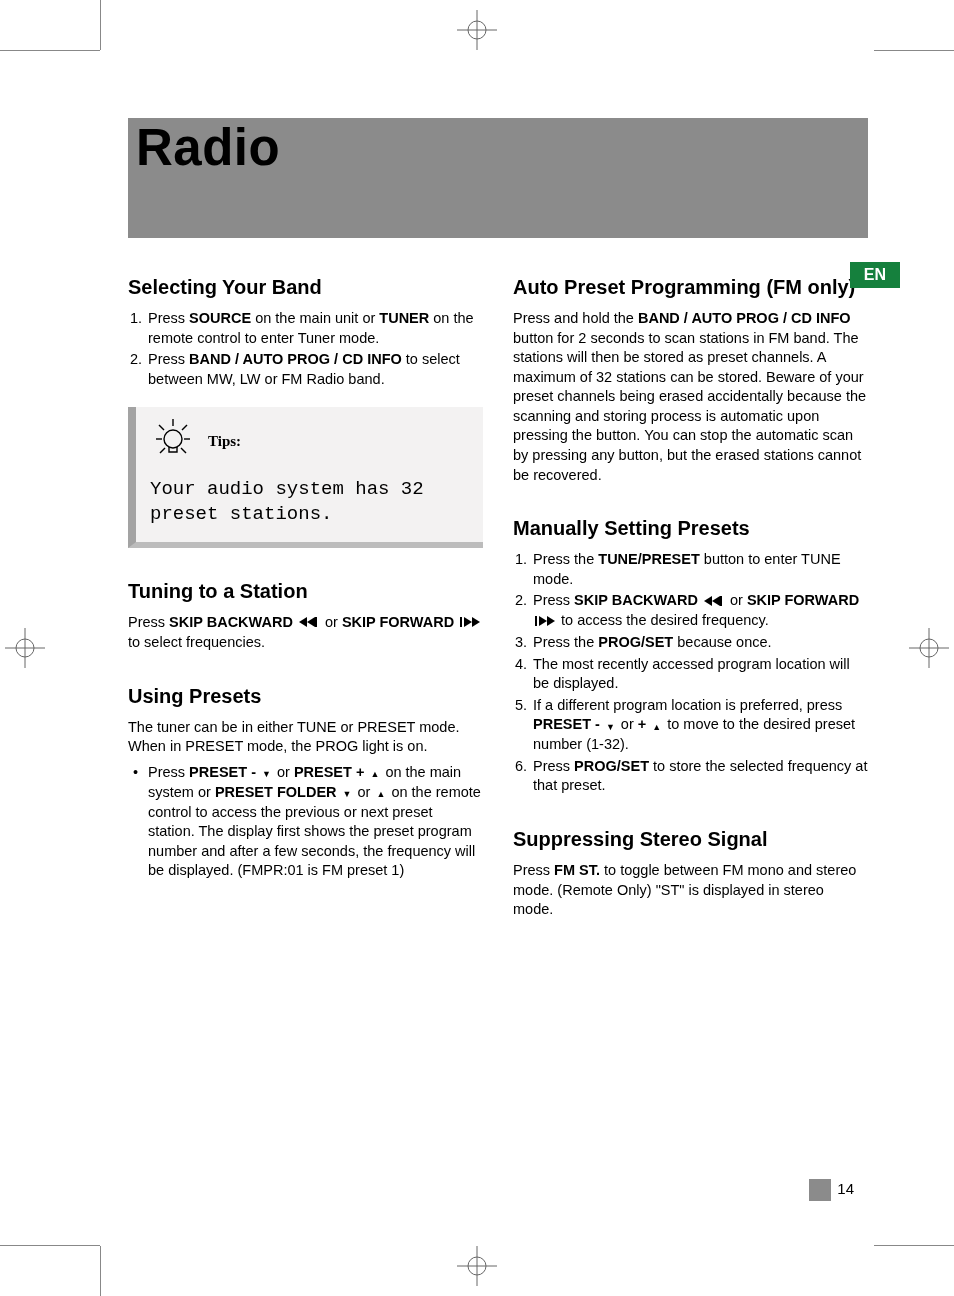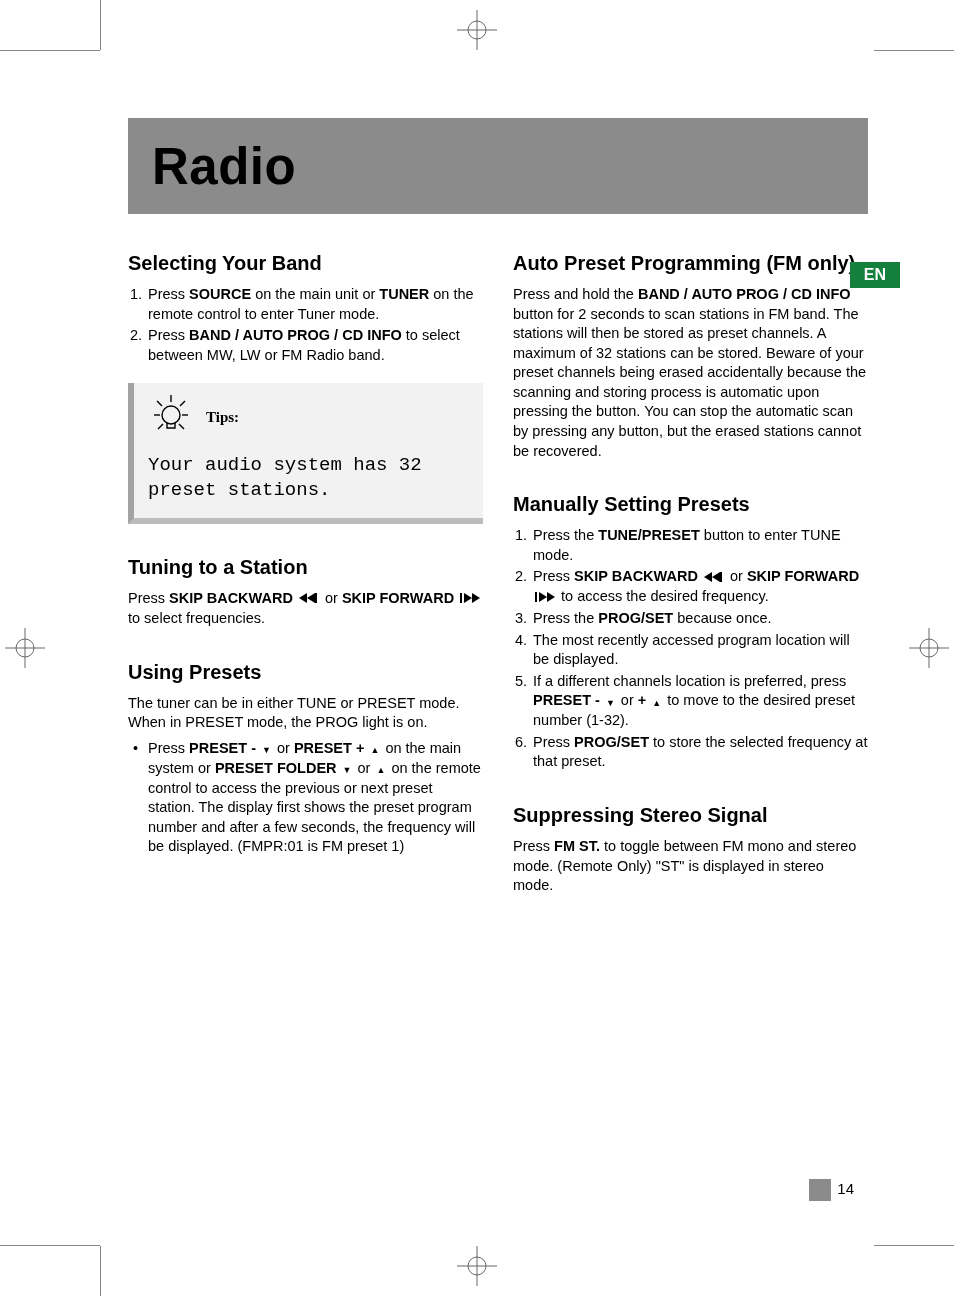--- a/index.html
+++ b/index.html
@@ -53,24 +53,24 @@
 
   .page {
     position: absolute;
     left: 128px;
     top: 118px;
     width: 740px;
   }
   .banner {
     background: #8b8b8b;
     color: #000;
-    height: 96px;
+    height: 120px;
     display: flex;
-    align-items: center;
-    padding-left: 24px;
+    align-items: flex-start;
+    padding-left: 8px;
     margin-bottom: 32px;
   }
   .banner h1 {
     font-size: 51px;
     font-weight: 900;
     letter-spacing: 0.5px;
   }
   .lang-tag {
     position: absolute;
     right: -32px;
@@ -97,21 +97,21 @@
   ol li { padding-left: 2px; margin-bottom: 2px; }
   ul { list-style: none; padding-left: 5px; }
   ul li { position: relative; padding-left: 15px; margin-bottom: 2px; }
   ul li::before {
     content: "•"; position: absolute; left: 0; top: 0;
   }
   b { font-weight: 800; }
   .tips-box {
     margin-top: 18px;
     background: #f3f2f2;
-    border-left: 6px solid #a3a3a3;
+    border-left: 8px solid #a3a3a3;
     border-bottom: 6px solid #bcbcbc;
     padding: 8px 14px 14px 14px;
     position: relative;
   }
   .tips-head {
     display: flex;
     align-items: center;
     gap: 12px;
     margin-bottom: 10px;
   }
@@ -291,21 +291,21 @@
                   <polygon points="4,0 12,5 4,10" fill="#000"></polygon>
                   <polygon points="12,0 20,5 12,10" fill="#000"></polygon>
                 </svg></span>
             <span> to access the desired frequency.</span>
           </li>
           <li>
             <span>Press the </span><b>PROG/SET</b><span> because once.</span>
           </li>
           <li>The most recently accessed program location will be displayed.</li>
           <li>
-            <span>If a different channels location is preferred, press </span><b>PRESET  -</b>
+            <span>If a different program location is preferred, press </span><b>PRESET  -</b>
             <span class="icon-inline tri-down"></span>
             <span>  or </span><b>+</b>
             <span class="icon-inline tri-up"></span>
             <span> to move to the desired preset number (1-32).</span>
           </li>
           <li>
             <span>Press </span><b>PROG/SET</b><span> to store the selected frequency at that preset.</span>
           </li>
         </ol>
       </div>

